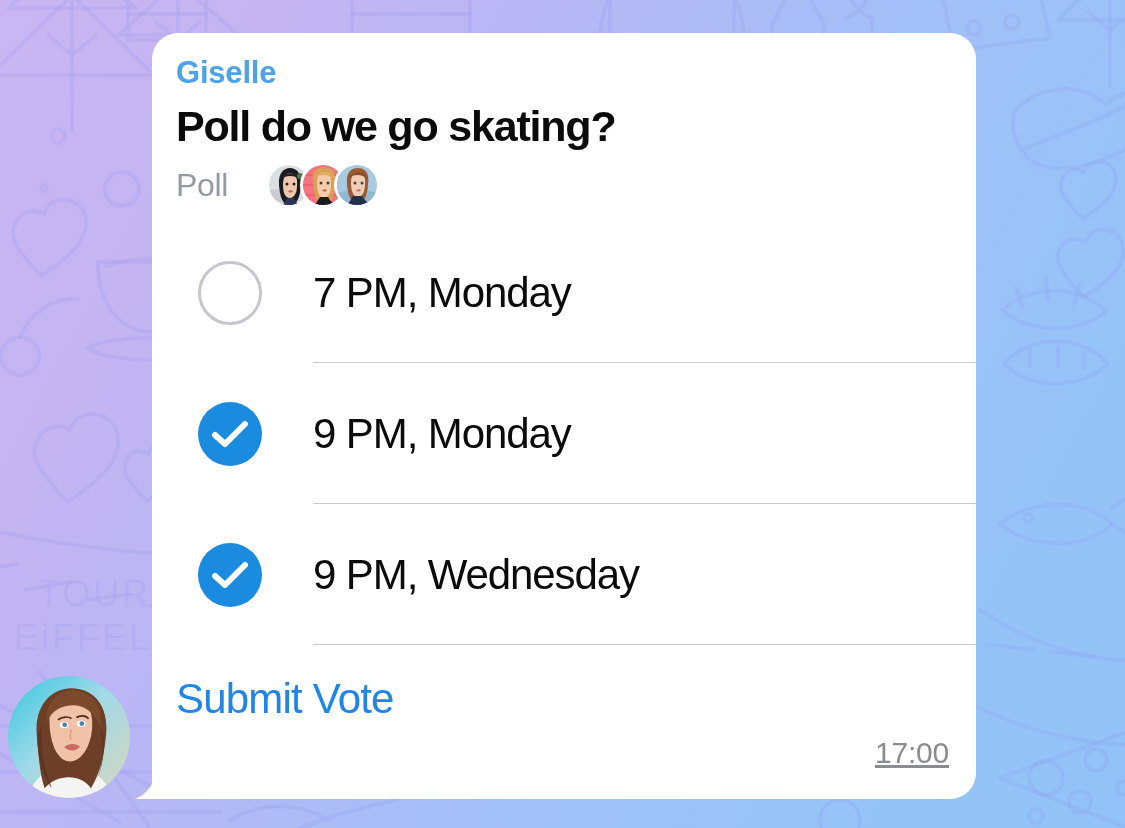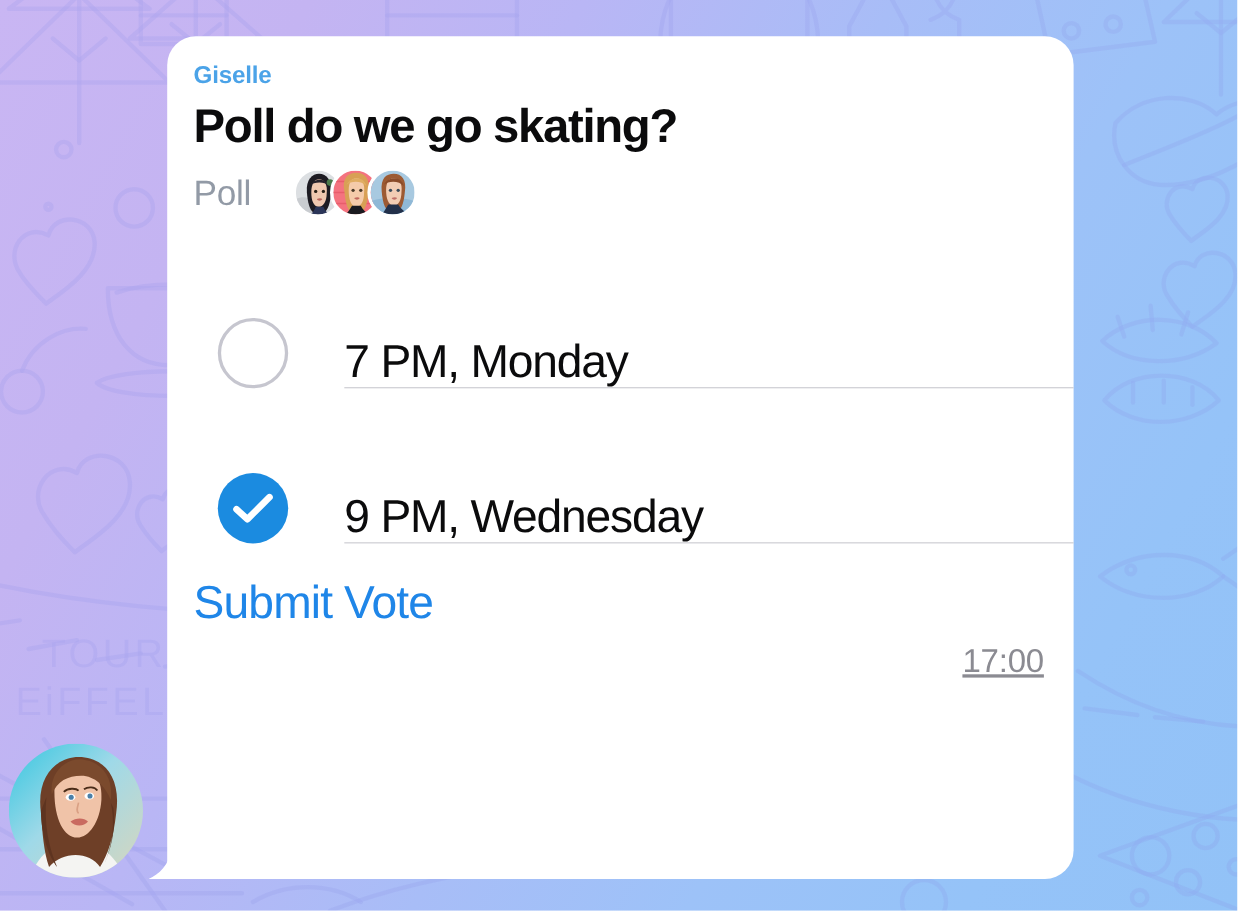--- a/index.html
+++ b/index.html
@@ -55,21 +55,21 @@
     position: absolute;
     left: -17px;
     bottom: 0px;
     width: 22px;
     height: 28px;
     overflow: hidden;
   }
   #bubble-tail svg { display: block; }
 
   .sender-name {
-    font-size: 22px;
+    font-size: 31px;
     font-weight: 700;
     color: #4ba3e8;
     letter-spacing: -0.2px;
     line-height: 1.15;
   }
 
   .poll-question {
     font-size: 43px;
     font-weight: 700;
     color: #0b0b0c;
@@ -106,21 +106,21 @@
   }
   .voter-avatar:first-child { margin-left: 0; }
   .voter-avatar svg { display: block; width: 100%; height: 100%; }
 
   
   .options { margin-top: 14px; }
 
   .option-row {
     position: relative;
     display: flex;
-    align-items: flex-end;
+    align-items: center;
     height: 141px;
   }
 
   .checkbox {
     width: 64px;
     height: 64px;
     border-radius: 50%;
     flex: 0 0 auto;
     margin-left: 22px;
     display: flex;
@@ -389,27 +389,36 @@
     <div class="options">
 
       <div class="option-row">
         <div class="checkbox unchecked">
           
         </div>
         <div class="option-label">7 PM, Monday</div>
         <div class="option-divider"></div>
       </div>
 
-
       <div class="option-row">
         <div class="checkbox checked">
           <svg width="38" height="30" viewBox="0 0 38 30" xmlns="http://www.w3.org/2000/svg">
             <path d="M4 16 L14 25 L34 5" stroke="#ffffff" stroke-width="6" stroke-linecap="round" stroke-linejoin="round" fill="none"></path>
           </svg>
         </div>
+        <div class="option-label">9 PM, Monday</div>
+        <div class="option-divider"></div>
+      </div>
+
+      <div class="option-row">
+        <div class="checkbox checked">
+          <svg width="38" height="30" viewBox="0 0 38 30" xmlns="http://www.w3.org/2000/svg">
+            <path d="M4 16 L14 25 L34 5" stroke="#ffffff" stroke-width="6" stroke-linecap="round" stroke-linejoin="round" fill="none"></path>
+          </svg>
+        </div>
         <div class="option-label">9 PM, Wednesday</div>
         <div class="option-divider"></div>
       </div>
 
     </div>
 
     <div class="bubble-footer">
       <div class="submit-vote">Submit Vote</div>
       <div class="timestamp">17:00</div>
     </div>

